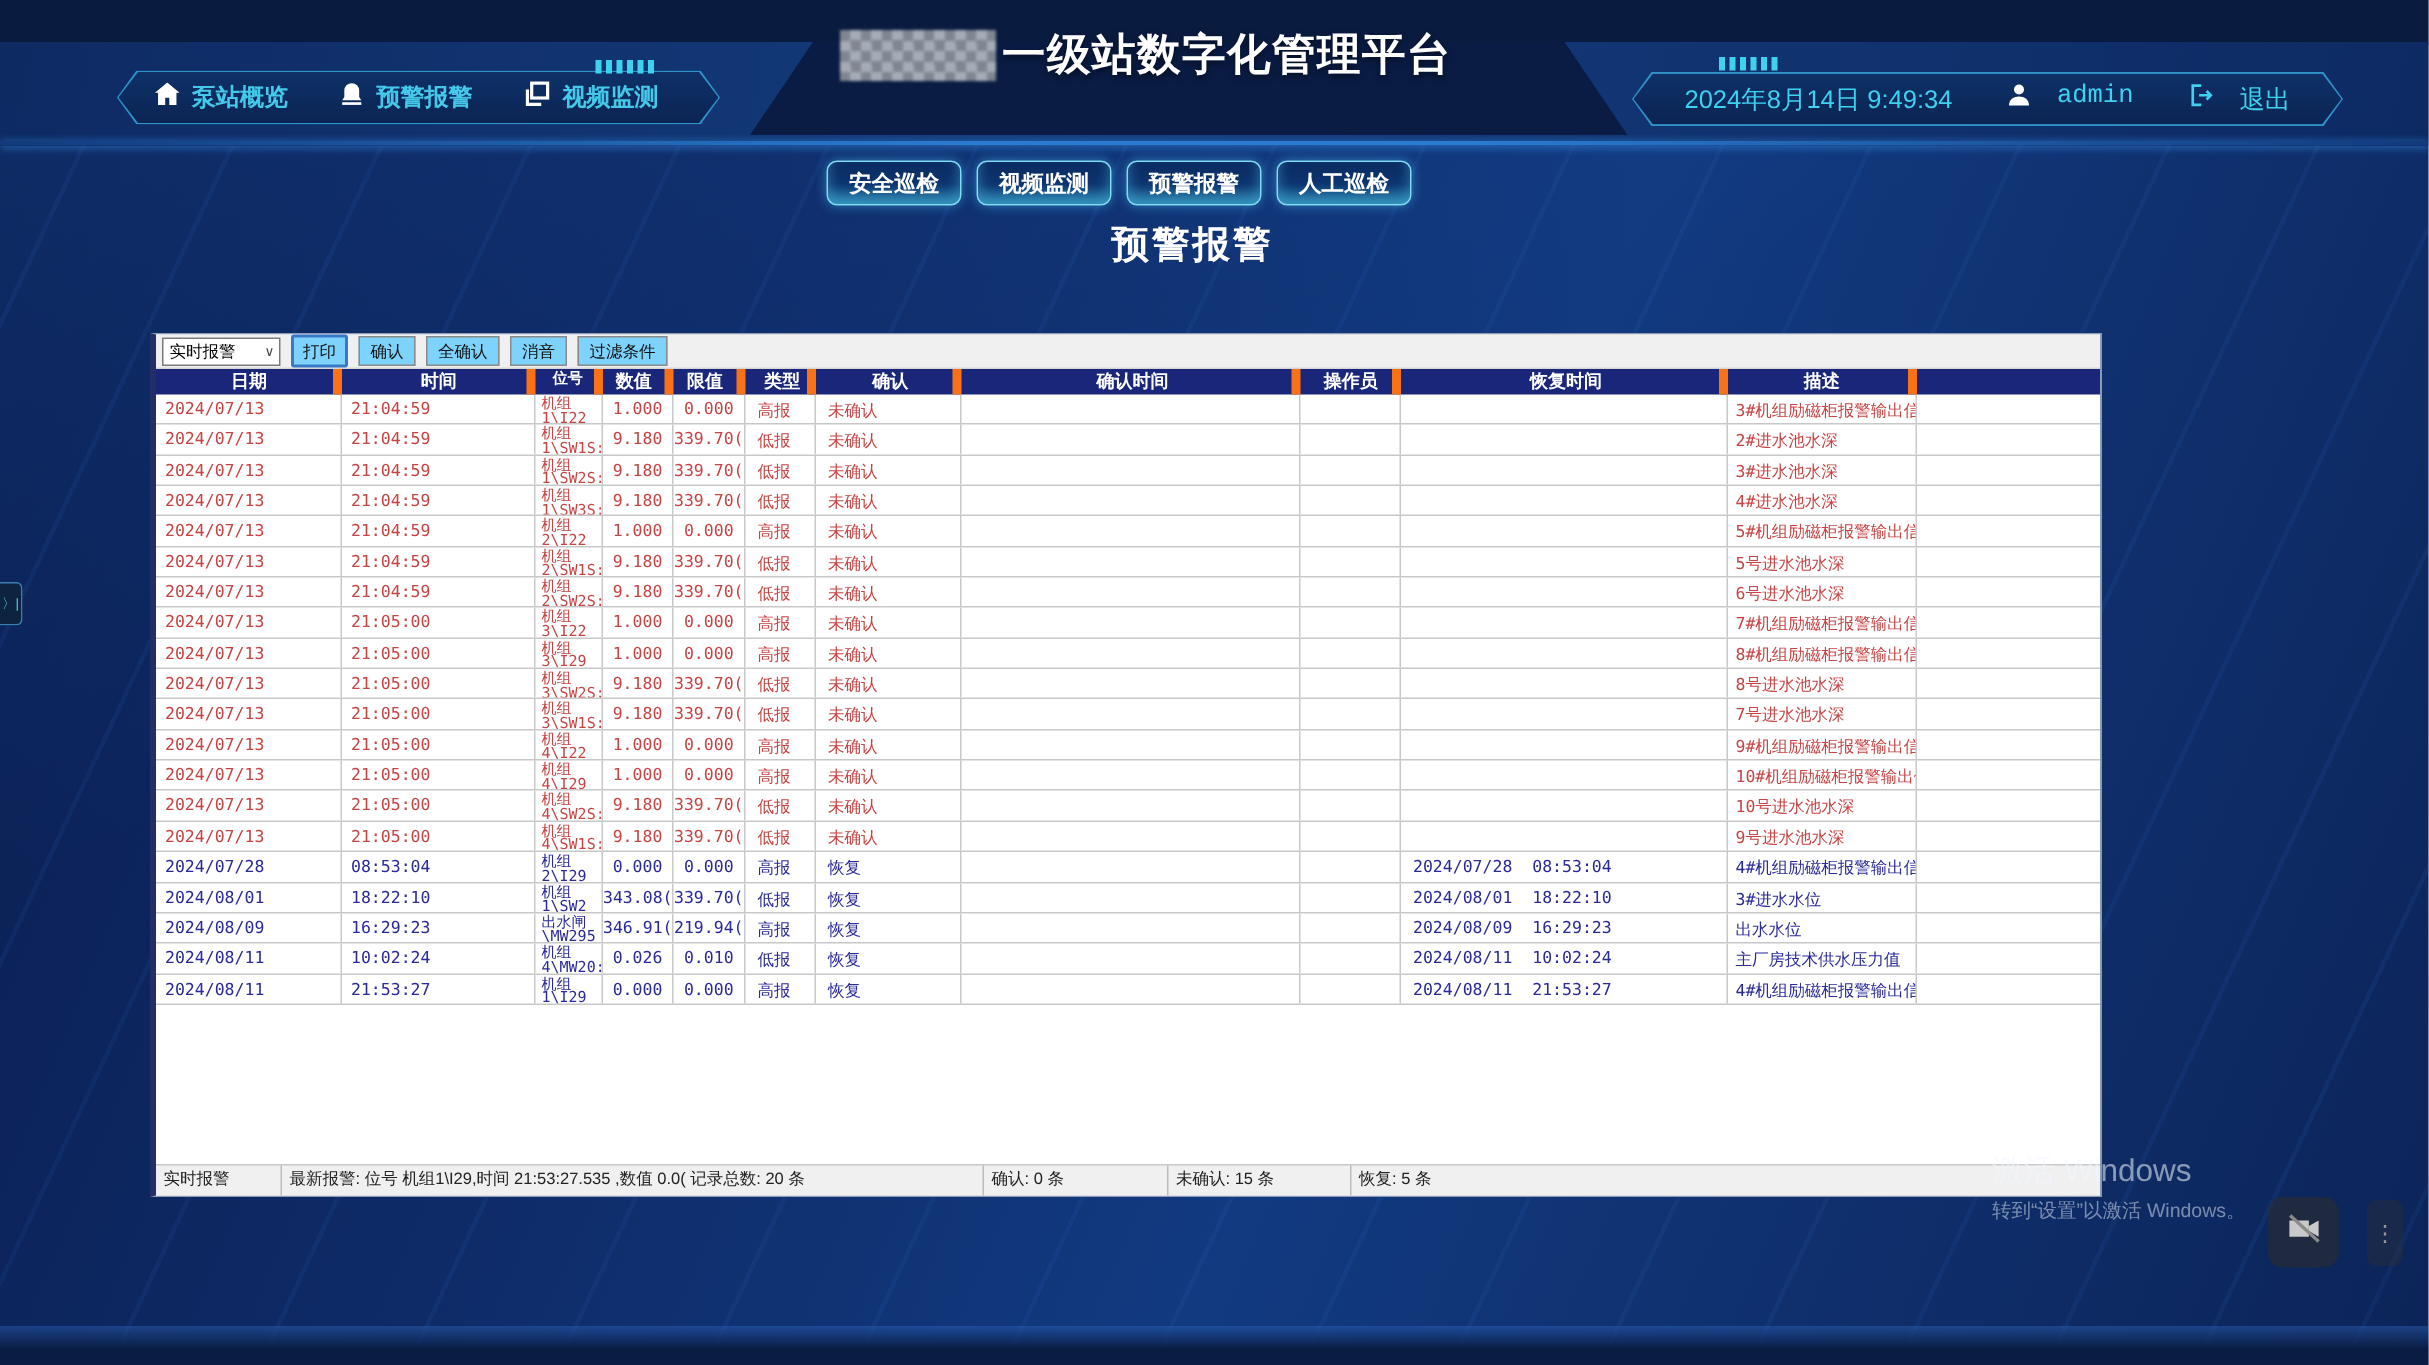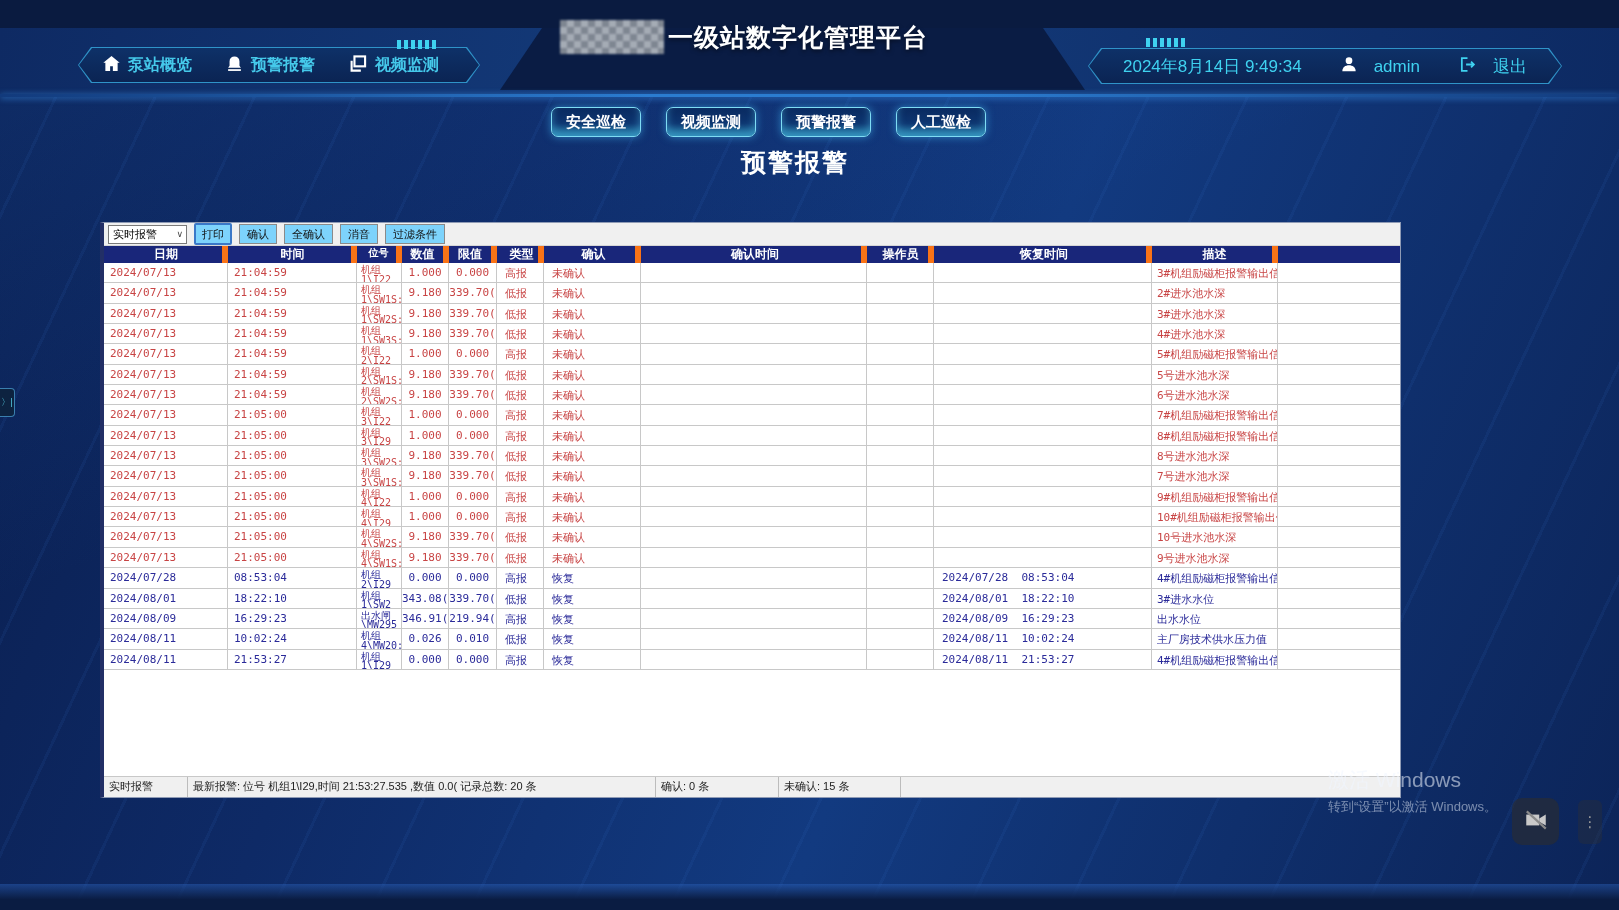--- a/index.html
+++ b/index.html
@@ -18,43 +18,43 @@
   .header-band{position:absolute;left:0;top:28px;width:1619px;height:66px;
     background:linear-gradient(100deg,#0e2a63 0%,#143c7c 45%,#0d2a63 100%);}
   .title-band{position:absolute;left:500px;top:0;width:585px;height:62px;background:#0a1c44;
     clip-path:polygon(42px 0,calc(100% - 42px) 0,100% 100%,0 100%);}
   .divider{position:absolute;left:0;top:94px;width:1619px;height:3px;
     background:linear-gradient(90deg,#123a7c,#2b7cd0 40%,#2b7cd0 60%,#123a7c);
     box-shadow:0 1px 6px rgba(60,150,240,.8);}
   .app-title-wrap{position:absolute;left:560px;top:17px;width:560px;height:40px;display:flex;align-items:center;}
   .blur-block{width:104px;height:34px;margin-right:4px;filter:blur(1px);opacity:.95;
     background:repeating-conic-gradient(#aeb4bc 0% 25%, #858c96 0% 50%) 0 0/14px 14px;}
-  .app-title{color:#fff;font-size:25px;font-weight:bold;letter-spacing:1px;white-space:nowrap;
+  .app-title{color:#fff;font-size:29px;font-weight:bold;letter-spacing:1px;white-space:nowrap;
     text-shadow:0 2px 4px rgba(0,0,0,.5);}
   .hex-box{position:absolute;}
   .hex-outer{width:100%;height:100%;background:#2f93c8;
     clip-path:polygon(13px 0,calc(100% - 13px) 0,100% 50%,calc(100% - 13px) 100%,13px 100%,0 50%);}
   .hex-inner{position:absolute;left:1px;top:1px;right:1px;bottom:1px;
     background:linear-gradient(180deg,#0e3168 0%,#0b2453 100%);
     clip-path:polygon(13px 0,calc(100% - 13px) 0,100% 50%,calc(100% - 13px) 100%,13px 100%,0 50%);
     display:flex;align-items:center;}
   .nav-box{left:78px;top:47px;width:402px;height:36px;}
   .nav-box .hex-inner{padding-left:24px;gap:34px;font-weight:bold;}
   .nav-item{display:flex;align-items:center;gap:8px;cursor:pointer;}
   .nav-item span.lbl{color:#45c9ea;font-size:16px;white-space:nowrap;}
   .info-box{left:1088px;top:48px;width:474px;height:36px;}
   .info-box .hex-inner{padding:0 34px;justify-content:space-between;}
   .datetime{color:#3fd2f0;font-size:17px;white-space:nowrap;}
-  .user-group,.logout-group{display:flex;align-items:flex-end;gap:17px;color:#3fd2f0;font-size:17px;cursor:pointer;}
+  .user-group,.logout-group{display:flex;align-items:flex-start;gap:17px;color:#3fd2f0;font-size:17px;cursor:pointer;font-family:Liberation Mono, monospace;}
   .ticks{position:absolute;display:flex;gap:3px;}
   .ticks i{display:block;width:4px;height:9px;background:#3fd2f0;}
   .ticks-left{left:397px;top:40px;}
   .ticks-right{left:1146px;top:38px;}
   
-  .tab-row{position:absolute;left:551px;top:107px;display:flex;gap:25px;}
+  .tab-row{position:absolute;left:551px;top:107px;display:flex;gap:10px;}
   .tab-btn{width:88px;height:28px;border:1px solid #7fdcf4;border-radius:7px;
     background:linear-gradient(180deg,#0a2a60 0%,#0d3570 55%,#17628f 100%);
     color:#fff;font-size:15px;font-weight:bold;display:flex;align-items:center;justify-content:center;
     box-shadow:0 0 8px rgba(60,170,230,.65), inset 0 -6px 9px rgba(90,210,250,.45);cursor:pointer;
     font-family:"Liberation Sans","DejaVu Sans",sans-serif;}
   .page-title{position:absolute;left:741px;top:146px;color:#fff;font-size:25px;font-weight:bold;letter-spacing:2px;}
   
   .side-toggle{position:absolute;left:0;top:388px;width:14px;height:27px;background:#0d2340;
     border:1px solid #3a7fae;border-left:none;border-radius:0 4px 4px 0;color:#58d0e8;
     font-size:9px;display:flex;align-items:center;justify-content:center;cursor:pointer;}
@@ -514,20 +514,21 @@
         <div class="tcell c8"></div>
         <div class="tcell c9">2024/08/11  21:53:27</div>
         <div class="tcell c10">4#机组励磁柜报警输出信号</div>
       </div>
     </div>
   <div class="statusbar">
     <div class="sb-sec sb-0">实时报警</div>
     <div class="sb-sec sb-1">最新报警: 位号 机组1\I29,时间 21:53:27.535 ,数值 0.0( 记录总数: 20 条</div>
     <div class="sb-sec sb-2">确认: 0 条</div>
     <div class="sb-sec sb-3">未确认: 15 条</div>
+    <div class="sb-sec sb-4">恢复: 5 条</div>
   </div>
 </div>
 
 <div class="watermark">
   <div class="wm1">激活 Windows</div>
   <div class="wm2">转到“设置”以激活 Windows。</div>
 </div>
 
 <div class="rec-overlay">
   <span>

